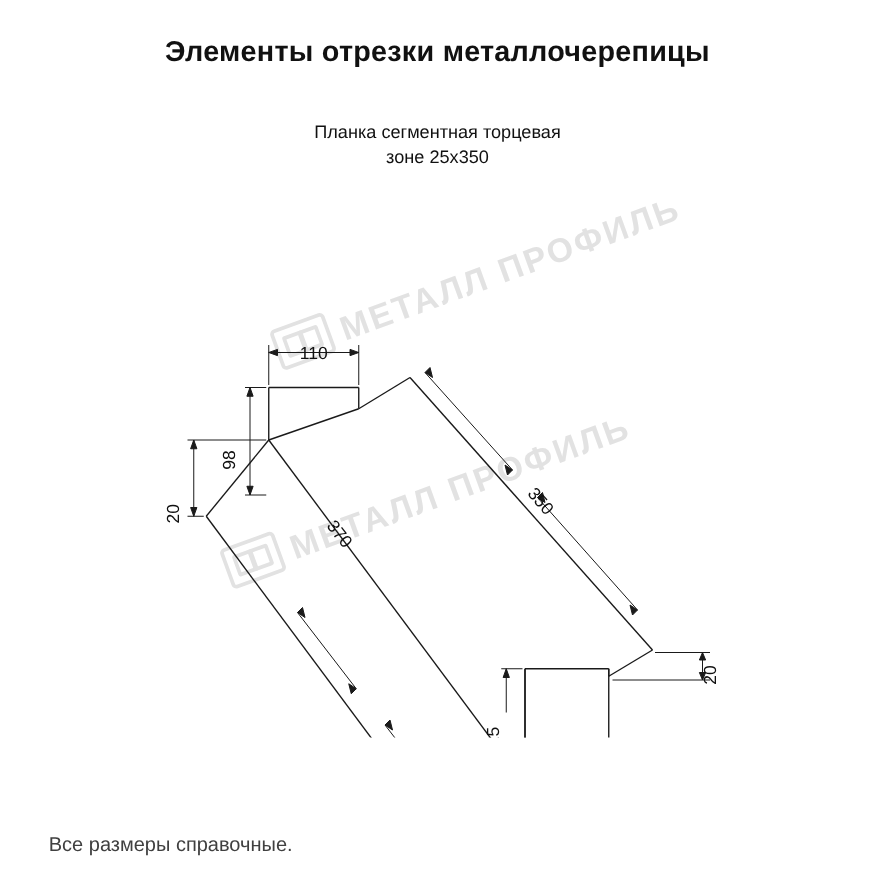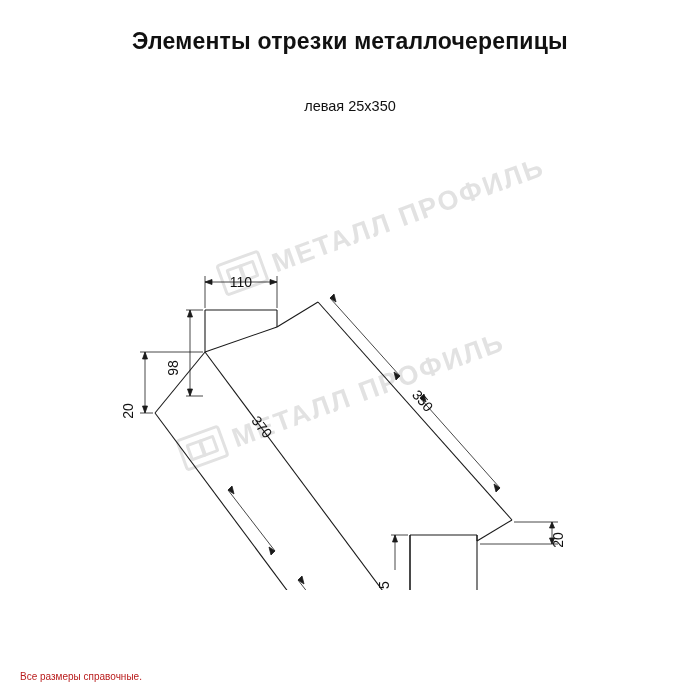--- a/index.html
+++ b/index.html
@@ -39,20 +39,21 @@
     font-size: 14.5px;
     line-height: 20px;
     color: #111;
   }
   .drawing {
     position: absolute;
     top: 130px;
     left: 0;
     width: 588px;
     height: 460px;
+    padding-left: 10px;
   }
   .watermarks {
     position: absolute;
     top: 130px;
     left: 0;
     width: 700px;
     height: 460px;
     pointer-events: none;
   }
   .wm {
@@ -93,43 +94,44 @@
     top: 5px;
     width: 11px;
     height: 12px;
     border: 3px solid #e2e2e2;
     border-radius: 2px;
   }
   .wm1 { left: 175px; top: 310px; }
   .wm2 { left: 215px; top: 135px; }
   .footer {
     position: absolute;
-    left: 20px;
+    left: 39px;
     bottom: 14px;
-    font-size: 10px;
+    font-size: 16px;
     line-height: 19px;
-    color: #b91c1c;
+    color: #404040;
   }
   .footer div { white-space: nowrap; }
   svg { display: block; }
   text {
     font-family: "Liberation Sans", sans-serif;
     font-size: 14px;
     fill: #111;
   }
 </style>
 </head>
 <body>
 
 <div class="page">
 
   <div class="title">Элементы отрезки металлочерепицы</div>
 
   <div class="subtitle">
-    <div>левая 25х350</div>
+    <div>Планка сегментная торцевая</div>
+    <div>зоне 25х350</div>
   </div>
 
   <div class="watermarks">
     <div class="wm wm1"><span class="wmlogo"></span><span>МЕТАЛЛ ПРОФИЛЬ</span></div>
     <div class="wm wm2"><span class="wmlogo"></span><span>МЕТАЛЛ ПРОФИЛЬ</span></div>
   </div>
 
   <div class="drawing">
     <svg width="700" height="460" viewBox="0 0 700 460">
       <g fill="none" stroke="#1a1a1a" stroke-width="1.1" stroke-linejoin="miter" stroke-linecap="butt">

